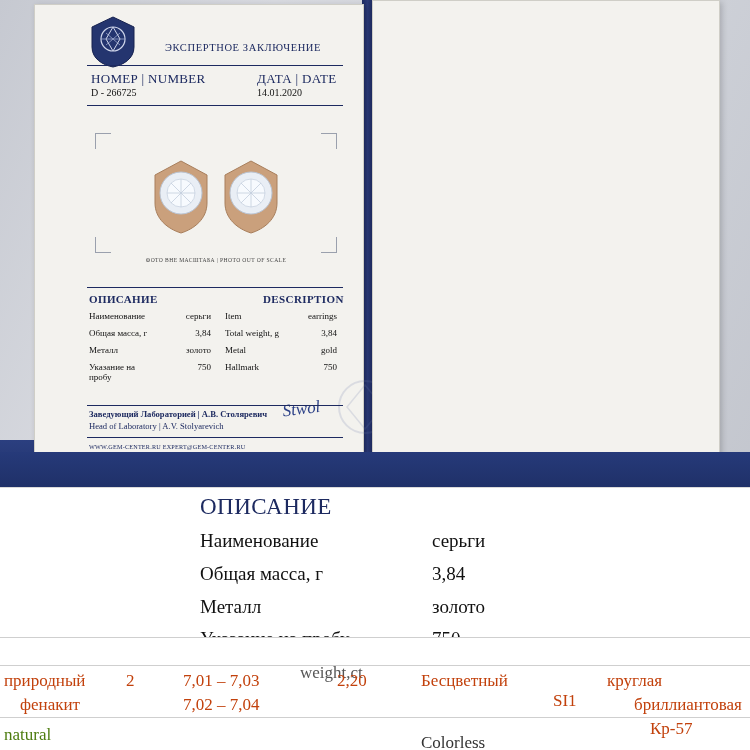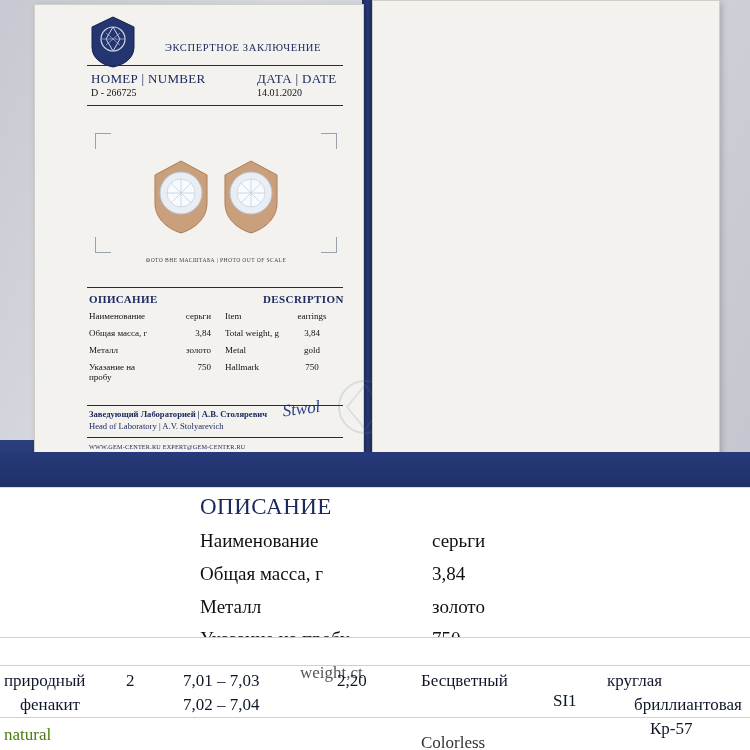--- a/index.html
+++ b/index.html
@@ -80,21 +80,21 @@
   }
 
   .sec-head {
     font-size:11px; color:#1d2a60; font-weight:bold; letter-spacing:.4px;
   }
   .desc-table { position:absolute; left:54px; top:290px; width:252px; font-size:9px; color:#111; }
   .desc-row { display:flex; margin-bottom:7px; }
   .dc1 { width:70px; }
   .dc2 { width:52px; text-align:right; }
   .dc3 { width:76px; padding-left:14px; }
-  .dc4 { width:50px; text-align:center; }
+  .dc4 { width:50px; text-align:right; }
 
   .sign-ru { position:absolute; left:54px; top:404px; font-size:8.6px; color:#1d2a60; font-weight:bold; }
   .sign-en { position:absolute; left:54px; top:416px; font-size:8.6px; color:#1d2a60; font-weight:normal; }
   .signature {
     position:absolute; left:248px; top:392px; width:72px; height:30px;
     color:#2a3f86; font-family:"Liberation Serif", serif; font-style:italic; font-size:17px;
     transform:rotate(-7deg);
   }
   .watermark {
     position:absolute; left:300px; top:372px; width:60px; height:60px;
@@ -114,21 +114,21 @@
   #ov-desc .ov-title {
     position:absolute; left:200px; top:6px; font-size:23px; color:#1d2a60; letter-spacing:.5px;
   }
   #ov-desc .orow { position:absolute; left:200px; font-size:19px; }
   #ov-desc .oval { position:absolute; left:432px; font-size:19px; }
 
   #ov-table {
     left:0; top:637px; width:750px; height:113px;
   }
   #ov-table .t-head { position:absolute; font-size:17px; color:#555; }
-  #ov-table .cell { position:absolute; font-size:17px; color:#0f172a; }
+  #ov-table .cell { position:absolute; font-size:17px; color:#c2410c; }
   .sep { position:absolute; left:0; width:750px; height:1px; background:#cfcfcf; }
 </style>
 </head>
 <body>
 
 <div id="cert">
 
   <div class="navyband2"></div>
   <div class="spine"></div>
 

